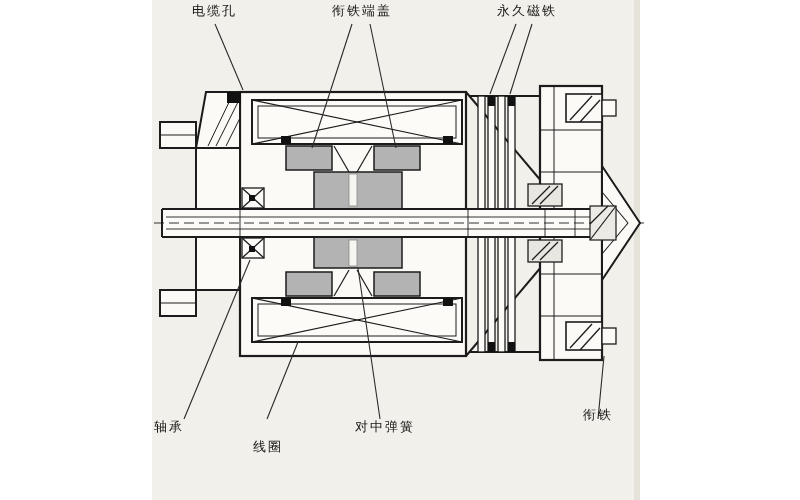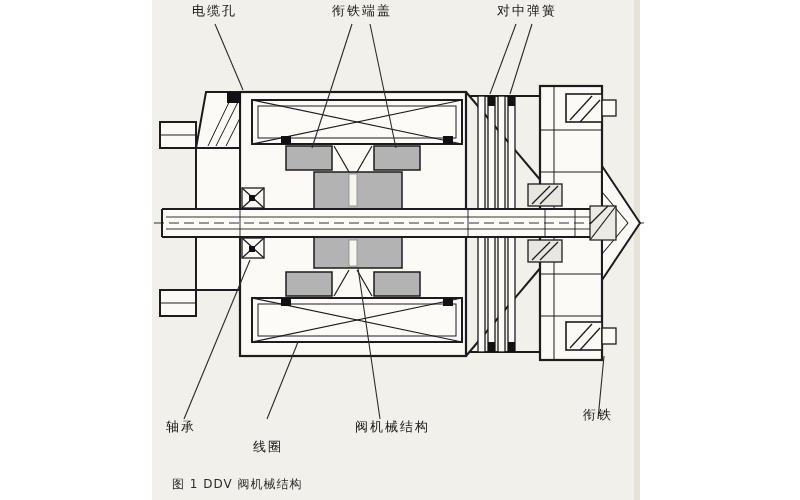--- a/index.html
+++ b/index.html
@@ -187,21 +187,20 @@
       <line x1="532" y1="24" x2="510" y2="94"></line>
       <line x1="184" y1="419" x2="250" y2="260"></line>
       <line x1="267" y1="419" x2="298" y2="342"></line>
       <line x1="380" y1="419" x2="358" y2="268"></line>
       <line x1="598" y1="419" x2="604" y2="356"></line>
     </g>
   </svg>
 
   <div class="lbl" style="left:192px;top:4px">电缆孔</div>
   <div class="lbl" style="left:332px;top:4px">衔铁端盖</div>
-  <div class="lbl" style="left:497px;top:4px">对中弹簧</div>
-  <div class="lbl" style="left:166px;top:420px">轴承</div>
+  <div class="lbl" style="left:497px;top:4px">永久磁铁</div>
+  <div class="lbl" style="left:154px;top:420px">轴承</div>
   <div class="lbl" style="left:253px;top:440px">线圈</div>
-  <div class="lbl" style="left:355px;top:420px">阀机械结构</div>
+  <div class="lbl" style="left:355px;top:420px">对中弹簧</div>
   <div class="lbl" style="left:583px;top:408px">衔铁</div>
 
-  <div class="caption" style="left:172px;top:476px">图 1 DDV 阀机械结构</div>
 
 </div>
 
 </body></html>

